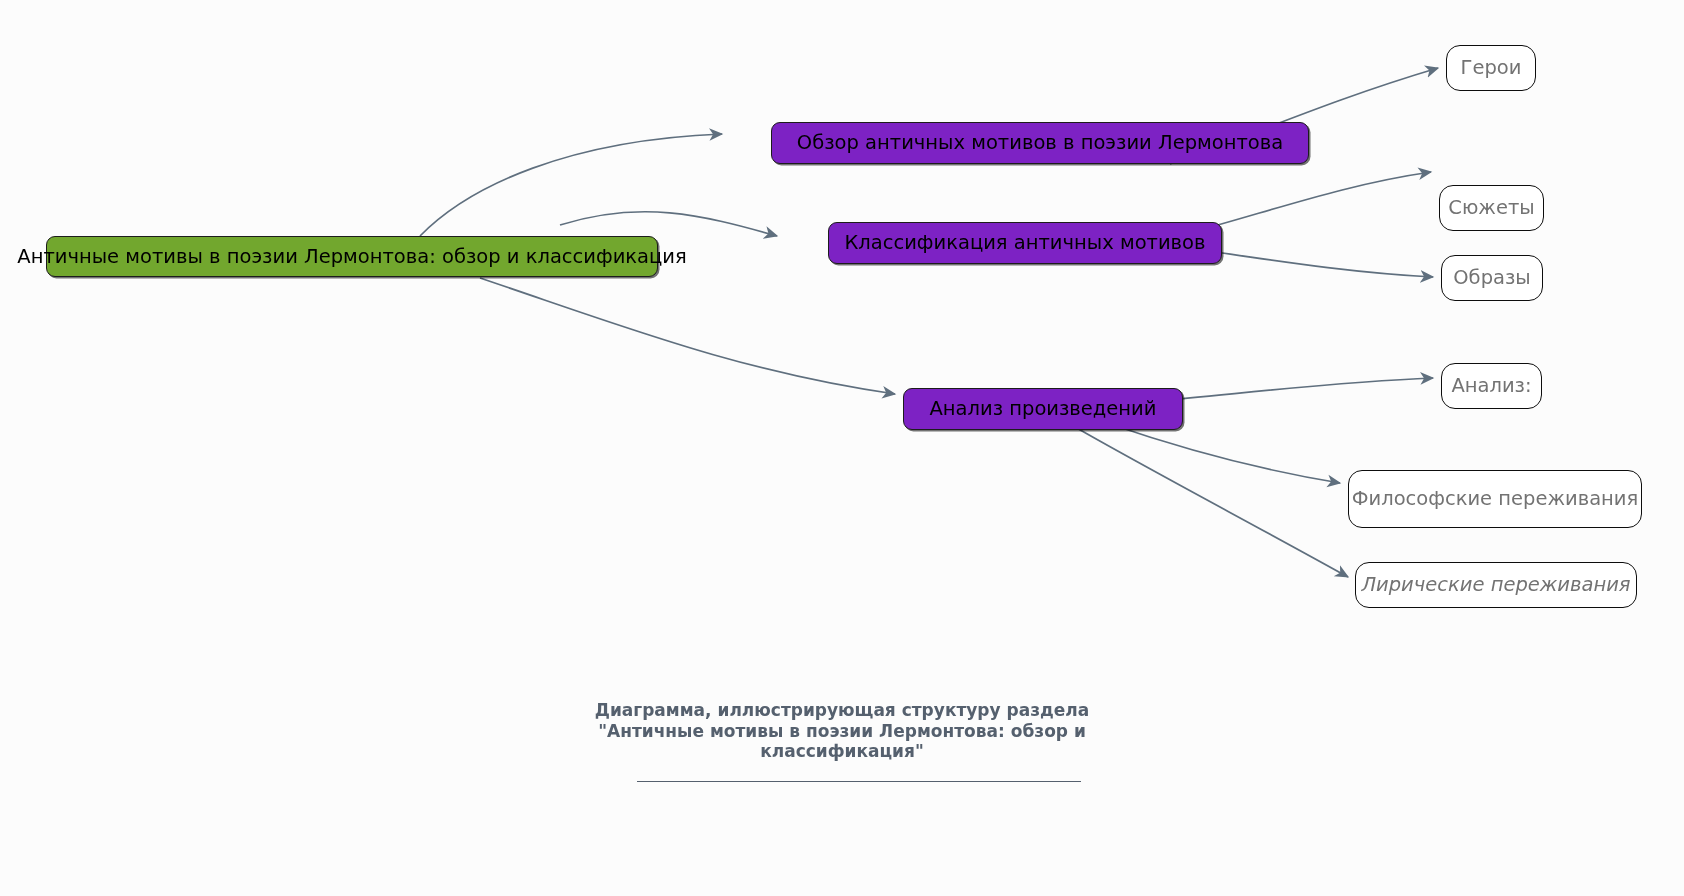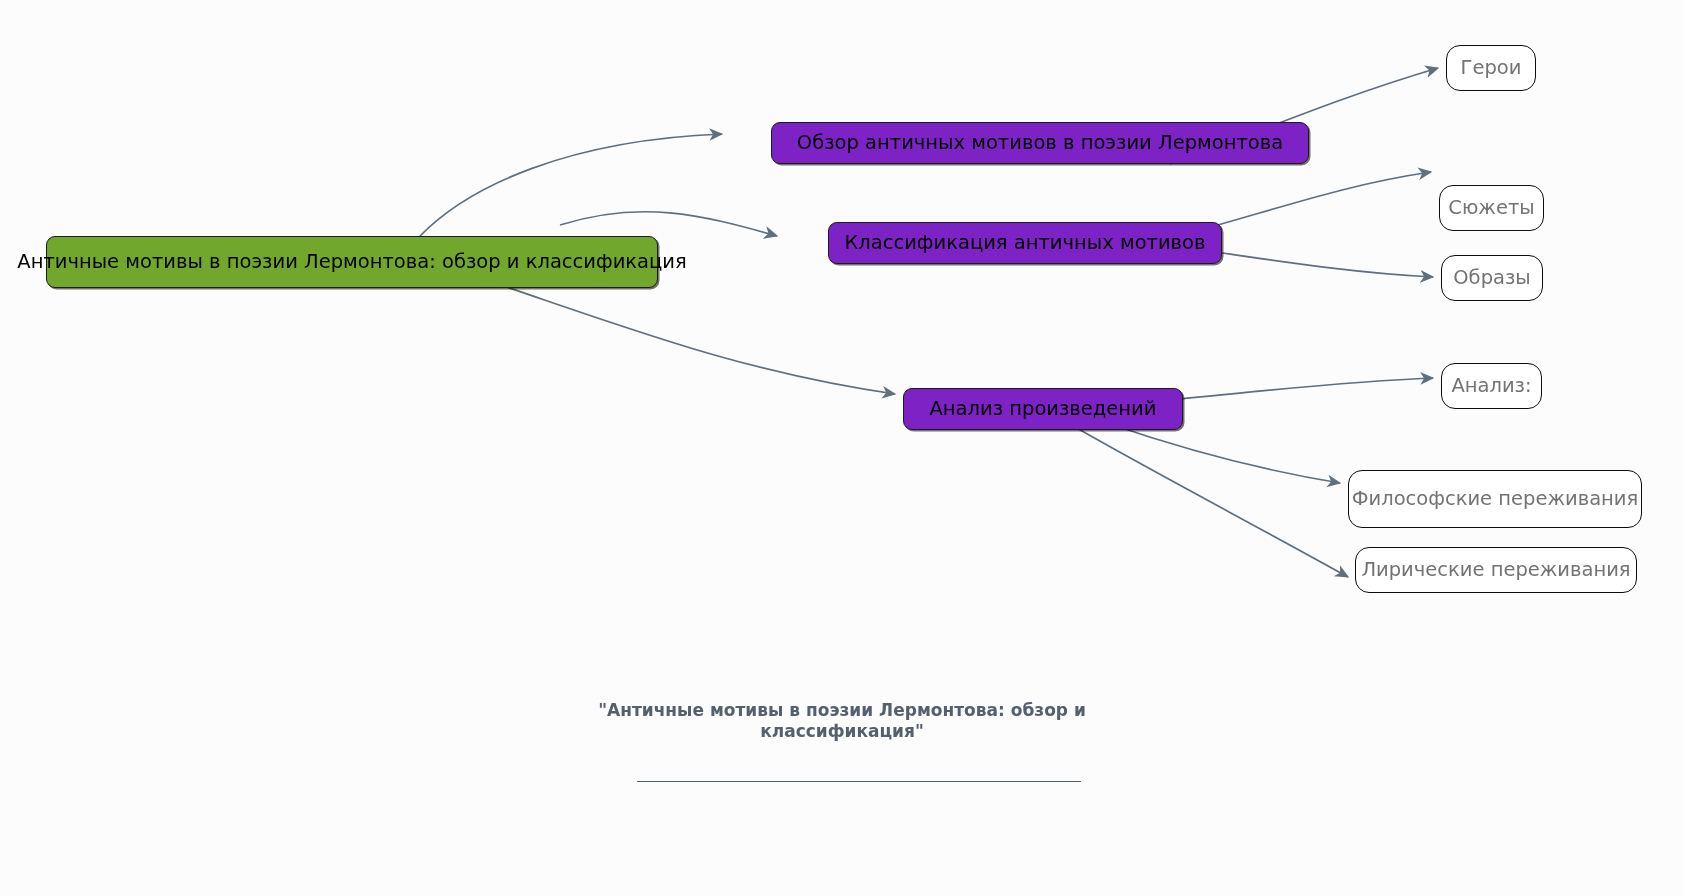--- a/index.html
+++ b/index.html
@@ -106,33 +106,34 @@
       <path d="M 1170 164 C 1250 136, 1330 100, 1438 68"></path>
       <path d="M 1181 235 C 1260 215, 1340 185, 1431 172"></path>
       <path d="M 1181 247 C 1260 258, 1340 272, 1433 277"></path>
       <path d="M 1156 401 C 1230 395, 1330 382, 1433 378"></path>
       <path d="M 1110 424 C 1180 448, 1260 470, 1340 483"></path>
       <path d="M 1075 427 C 1150 470, 1260 528, 1348 577"></path>
     </g>
   </svg>
 
   <div id="node-layer">
-      <div class="node node-root" style="left: 46px; top: 236px; width: 612px; height: 52px; background: rgb(114, 167, 46); border-color: rgb(28, 28, 28);">Античные мотивы в поэзии Лермонтова: обзор и классификация</div>
+      <div class="node node-root" style="left: 46px; top: 236px; width: 612px; height: 41px; background: rgb(114, 167, 46); border-color: rgb(28, 28, 28);">Античные мотивы в поэзии Лермонтова: обзор и классификация</div>
       <div class="node node-branch" style="left: 771px; top: 122px; width: 538px; height: 42px; background: rgb(125, 34, 196); border-color: rgb(28, 28, 28);">Обзор античных мотивов в поэзии Лермонтова</div>
       <div class="node node-branch" style="left: 828px; top: 222px; width: 394px; height: 42px; background: rgb(125, 34, 196); border-color: rgb(28, 28, 28);">Классификация античных мотивов</div>
       <div class="node node-branch" style="left: 903px; top: 388px; width: 280px; height: 42px; background: rgb(125, 34, 196); border-color: rgb(28, 28, 28);">Анализ произведений</div>
       <div class="node node-leaf" style="left: 1446px; top: 45px; width: 90px; height: 46px; background: rgb(255, 255, 255); border-color: rgb(13, 13, 13);">Герои</div>
       <div class="node node-leaf" style="left: 1439px; top: 150px; width: 105px; height: 46px; background: rgb(255, 255, 255); border-color: rgb(13, 13, 13); margin-top: 35px;">Сюжеты</div>
       <div class="node node-leaf" style="left: 1441px; top: 255px; width: 102px; height: 46px; background: rgb(255, 255, 255); border-color: rgb(13, 13, 13);">Образы</div>
       <div class="node node-leaf" style="left: 1441px; top: 363px; width: 101px; height: 46px; background: rgb(255, 255, 255); border-color: rgb(13, 13, 13);">Анализ:</div>
       <div class="node node-leaf" style="left: 1348px; top: 470px; width: 294px; height: 58px; background: rgb(255, 255, 255); border-color: rgb(13, 13, 13);">Философские переживания</div>
-      <div class="node node-leaf" style="left: 1355px; top: 547px; width: 282px; height: 46px; background: rgb(255, 255, 255); border-color: rgb(13, 13, 13);">Лирические переживания</div>
+      <div class="node node-leaf" style="left: 1355px; top: 562px; width: 282px; height: 46px; background: rgb(255, 255, 255); border-color: rgb(13, 13, 13); font-style: italic;">Лирические переживания</div>
     </div>
 
   <div class="caption" style="top: 700px; color: rgb(85, 96, 110);">
+    <div>Диаграмма, иллюстрирующая структуру раздела</div>
     <div>"Античные мотивы в поэзии Лермонтова: обзор и</div>
     <div>классификация"</div>
   </div>
 
   <div class="divider" style="left:637px; top:781px; width:444px;"></div>
 
 
 </div>
 
 </body></html>

